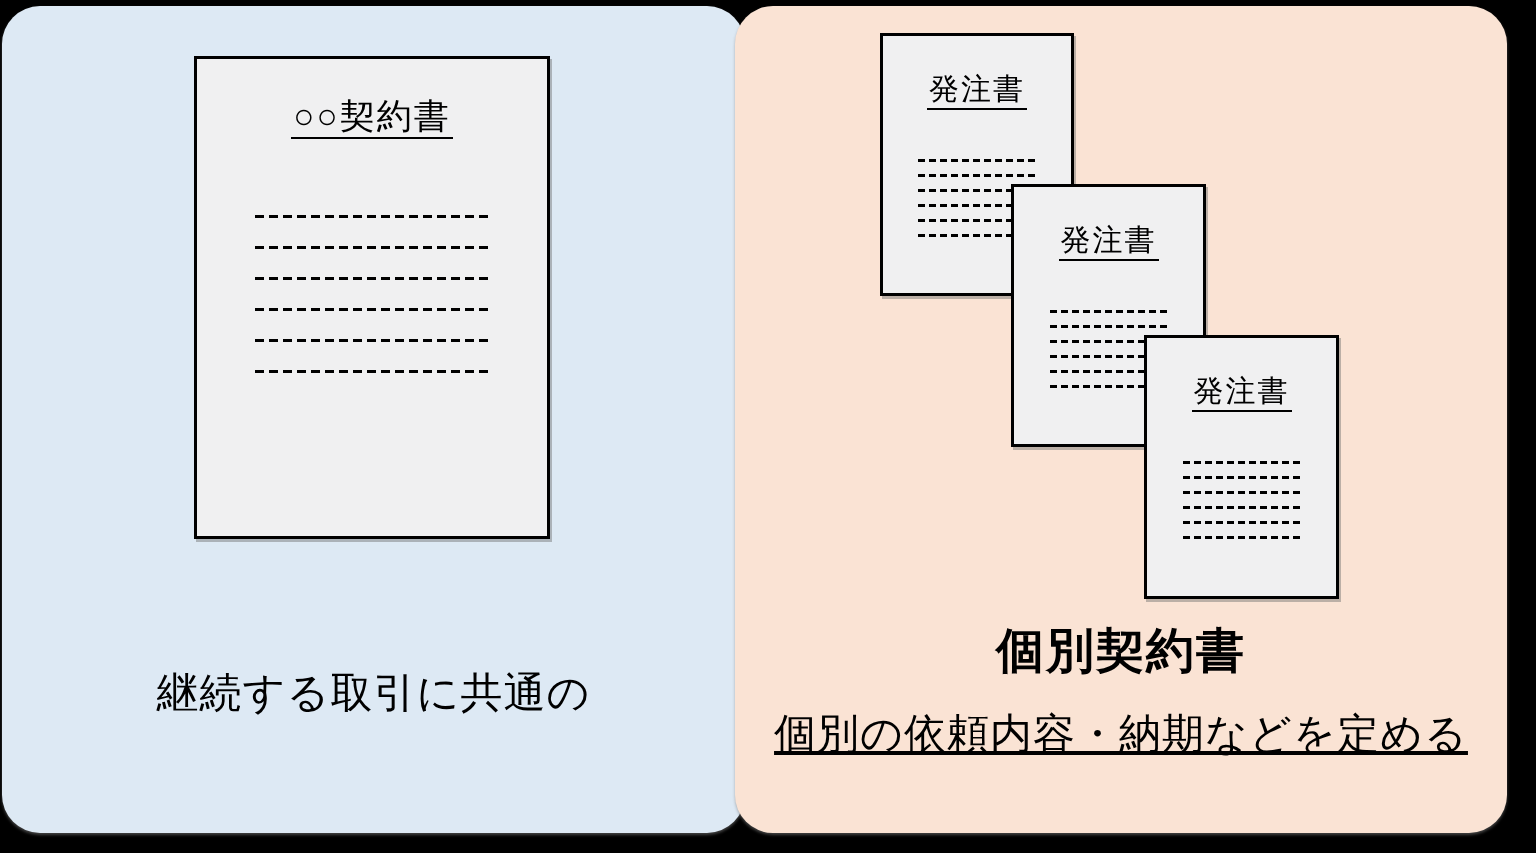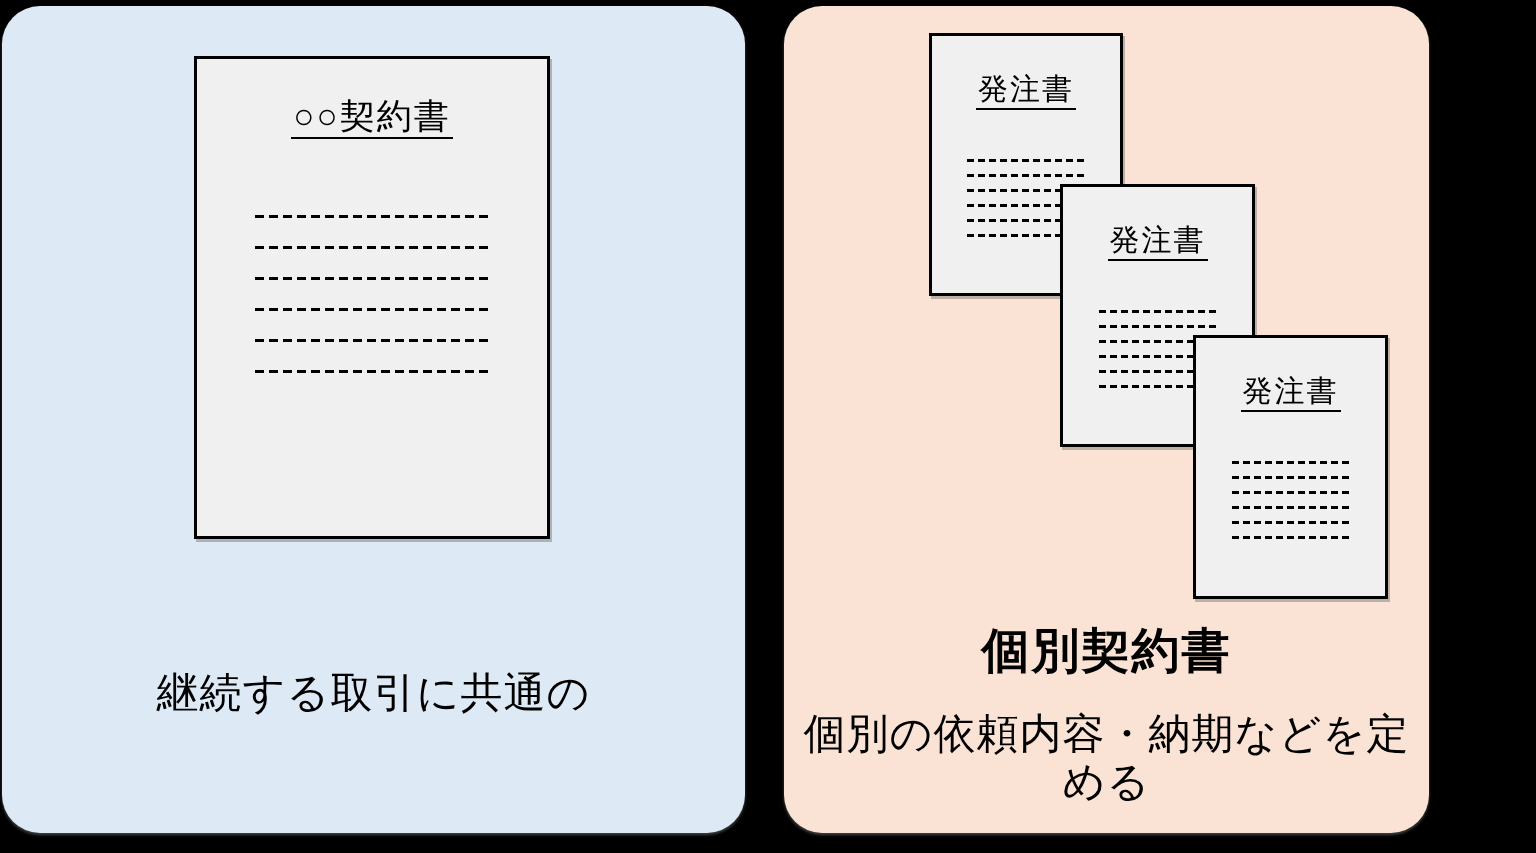--- a/index.html
+++ b/index.html
@@ -12,21 +12,21 @@
     color: #000000;
   }
   .panel {
     position: absolute;
     top: 6px;
     height: 827px;
     border-radius: 38px;
     box-shadow: 0 2px 3px rgba(120,120,120,0.55);
   }
   #left-panel  { left: 2px;   width: 743px; }
-  #right-panel { left: 784px; width: 645px; }
+  #right-panel { left: 735px; width: 772px; }
 
   .doc {
     position: absolute;
     background: #f0f0f1;
     border: 3px solid #000000;
     box-sizing: border-box;
     box-shadow: 2px 3px 0 rgba(110,110,110,0.45);
   }
   .doc-large { left: 192px; top: 50px;  width: 356px; height: 483px; }
   .doc-small-1 { left: 145px; top: 27px;  width: 194px; height: 263px; }
@@ -74,21 +74,21 @@
 
   .panel-desc {
     position: absolute; left: 0; width: 100%;
     text-align: center;
     font-size: 42px;
     line-height: 1.15;
     letter-spacing: 1px;
   }
   #left-desc-1 { top: 663px; }
   #left-desc-2 { top: 733px; }
-  #right-desc-1 { top: 704px; }
+  #right-desc-1 { top: 704px; text-decoration: underline; }
 </style>
 </head>
 <body style="background: rgb(0, 0, 0);">
 
 <div id="left-panel" class="panel" style="background: rgb(221, 233, 244);">
   <div class="doc doc-large">
     <div class="doc-title">
       <span>○○契約書</span>
     </div>
     <div class="dash-area">

